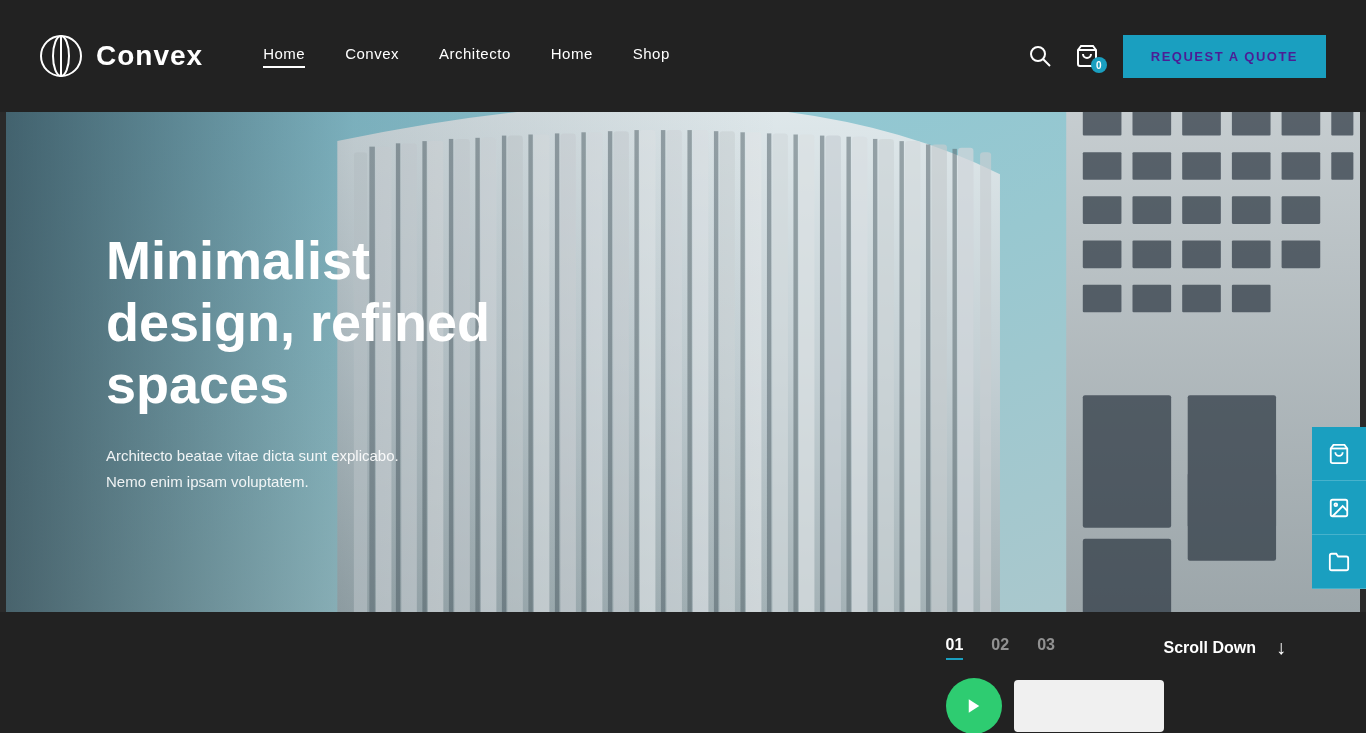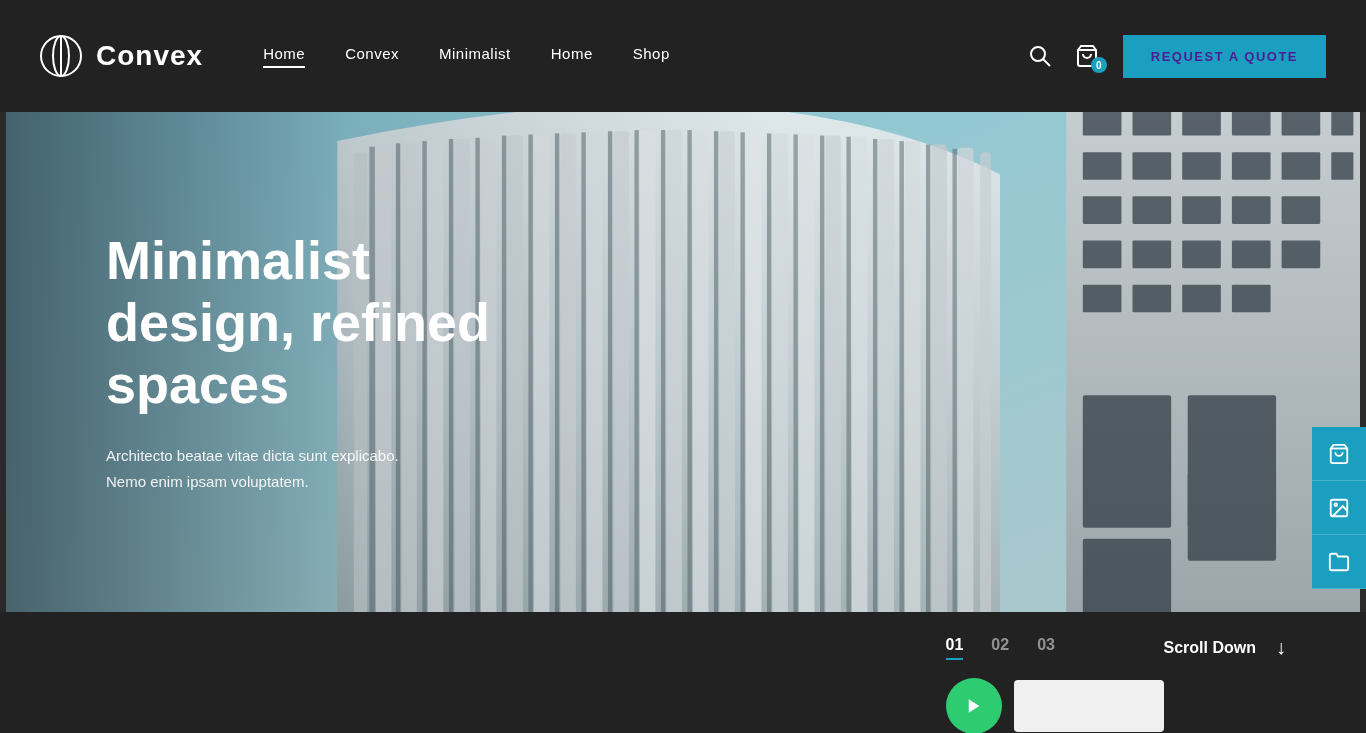--- a/index.html
+++ b/index.html
@@ -241,21 +241,21 @@
       <circle cx="21" cy="21" r="20" stroke="white" stroke-width="2" fill="none"></circle>
       <ellipse cx="21" cy="21" rx="8" ry="20" stroke="white" stroke-width="2" fill="none"></ellipse>
       <line x1="21" y1="1" x2="21" y2="41" stroke="white" stroke-width="2"></line>
     </svg>
     <span class="logo-text">Convex</span>
   </div>
 
   <nav>
     <a class="active">Home</a>
     <a>Convex</a>
-    <a>Minimalist</a>
+    <a>Architecto</a>
     <a>Home</a>
     <a>Shop</a>
   </nav>
 
   <div class="header-right">
     <button class="search-icon-btn">
       <svg width="22" height="22" viewBox="0 0 22 22" fill="none" stroke="white" stroke-width="2">
         <circle cx="9" cy="9" r="7"></circle>
         <line x1="14" y1="14" x2="21" y2="21"></line>
       </svg>

